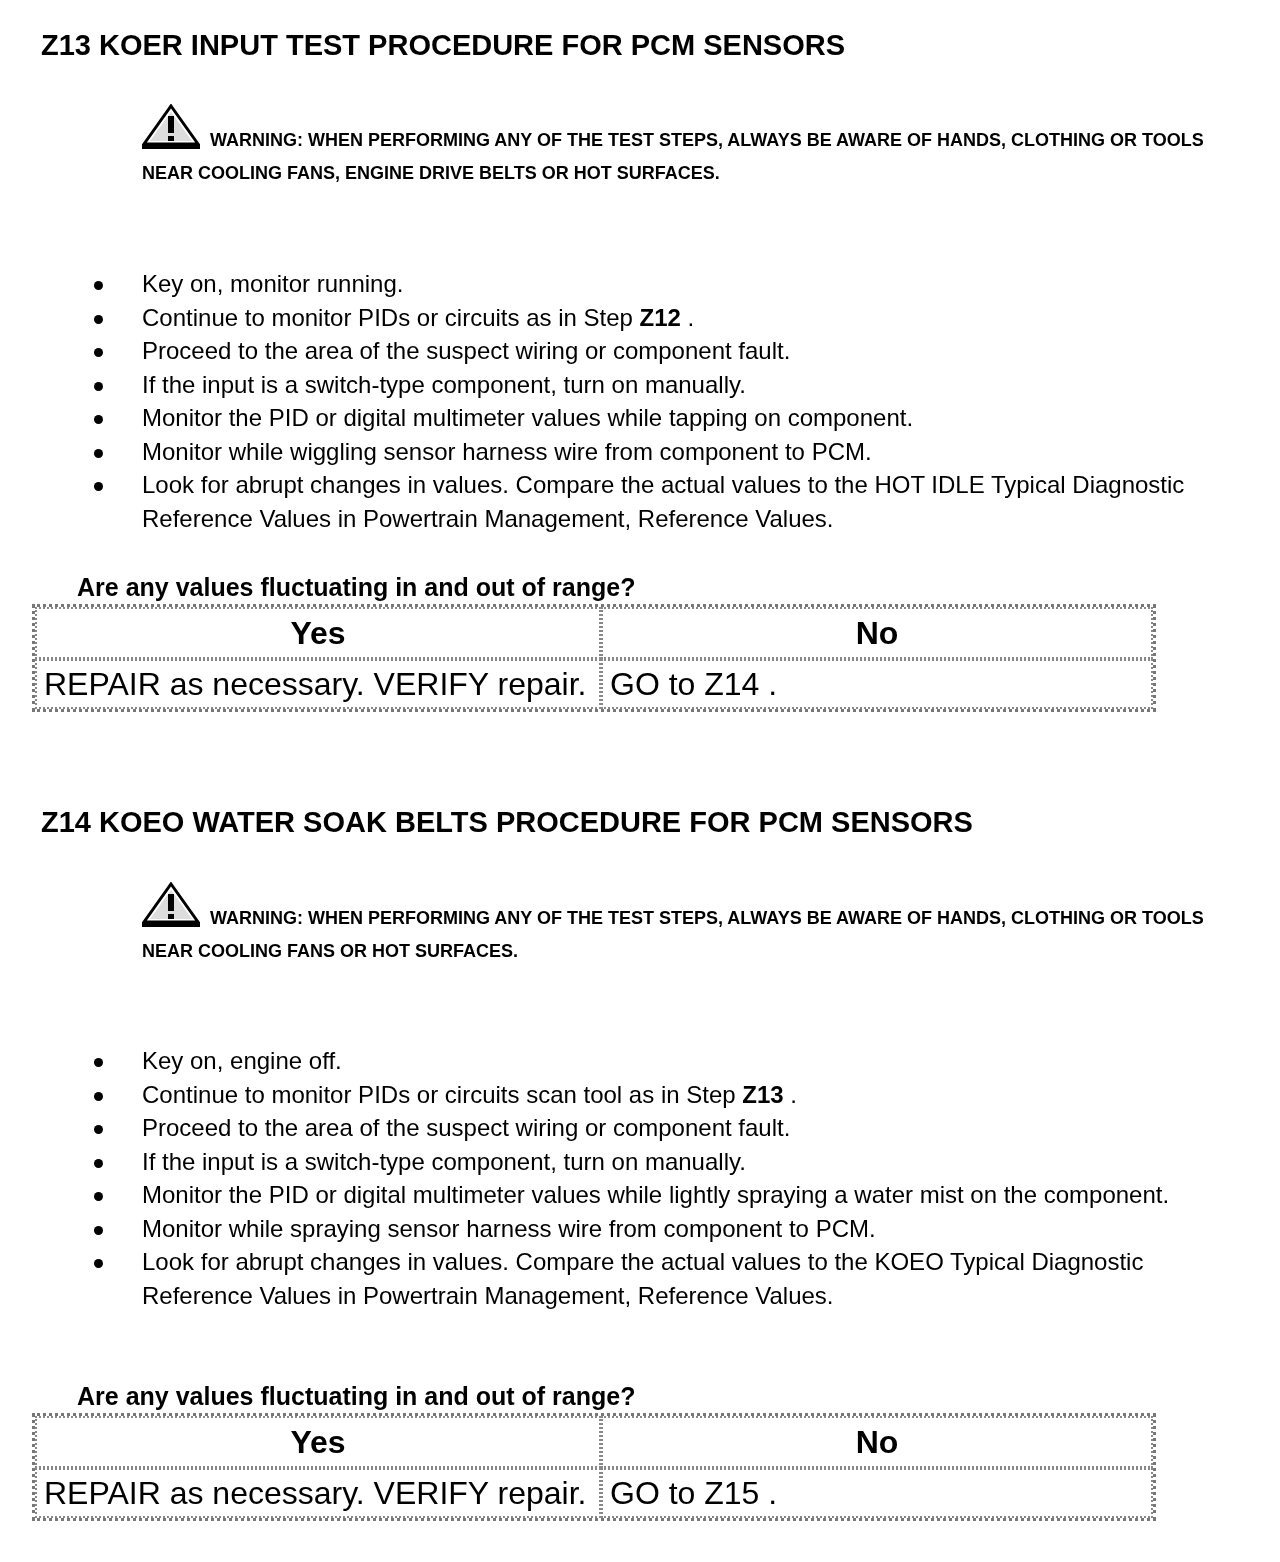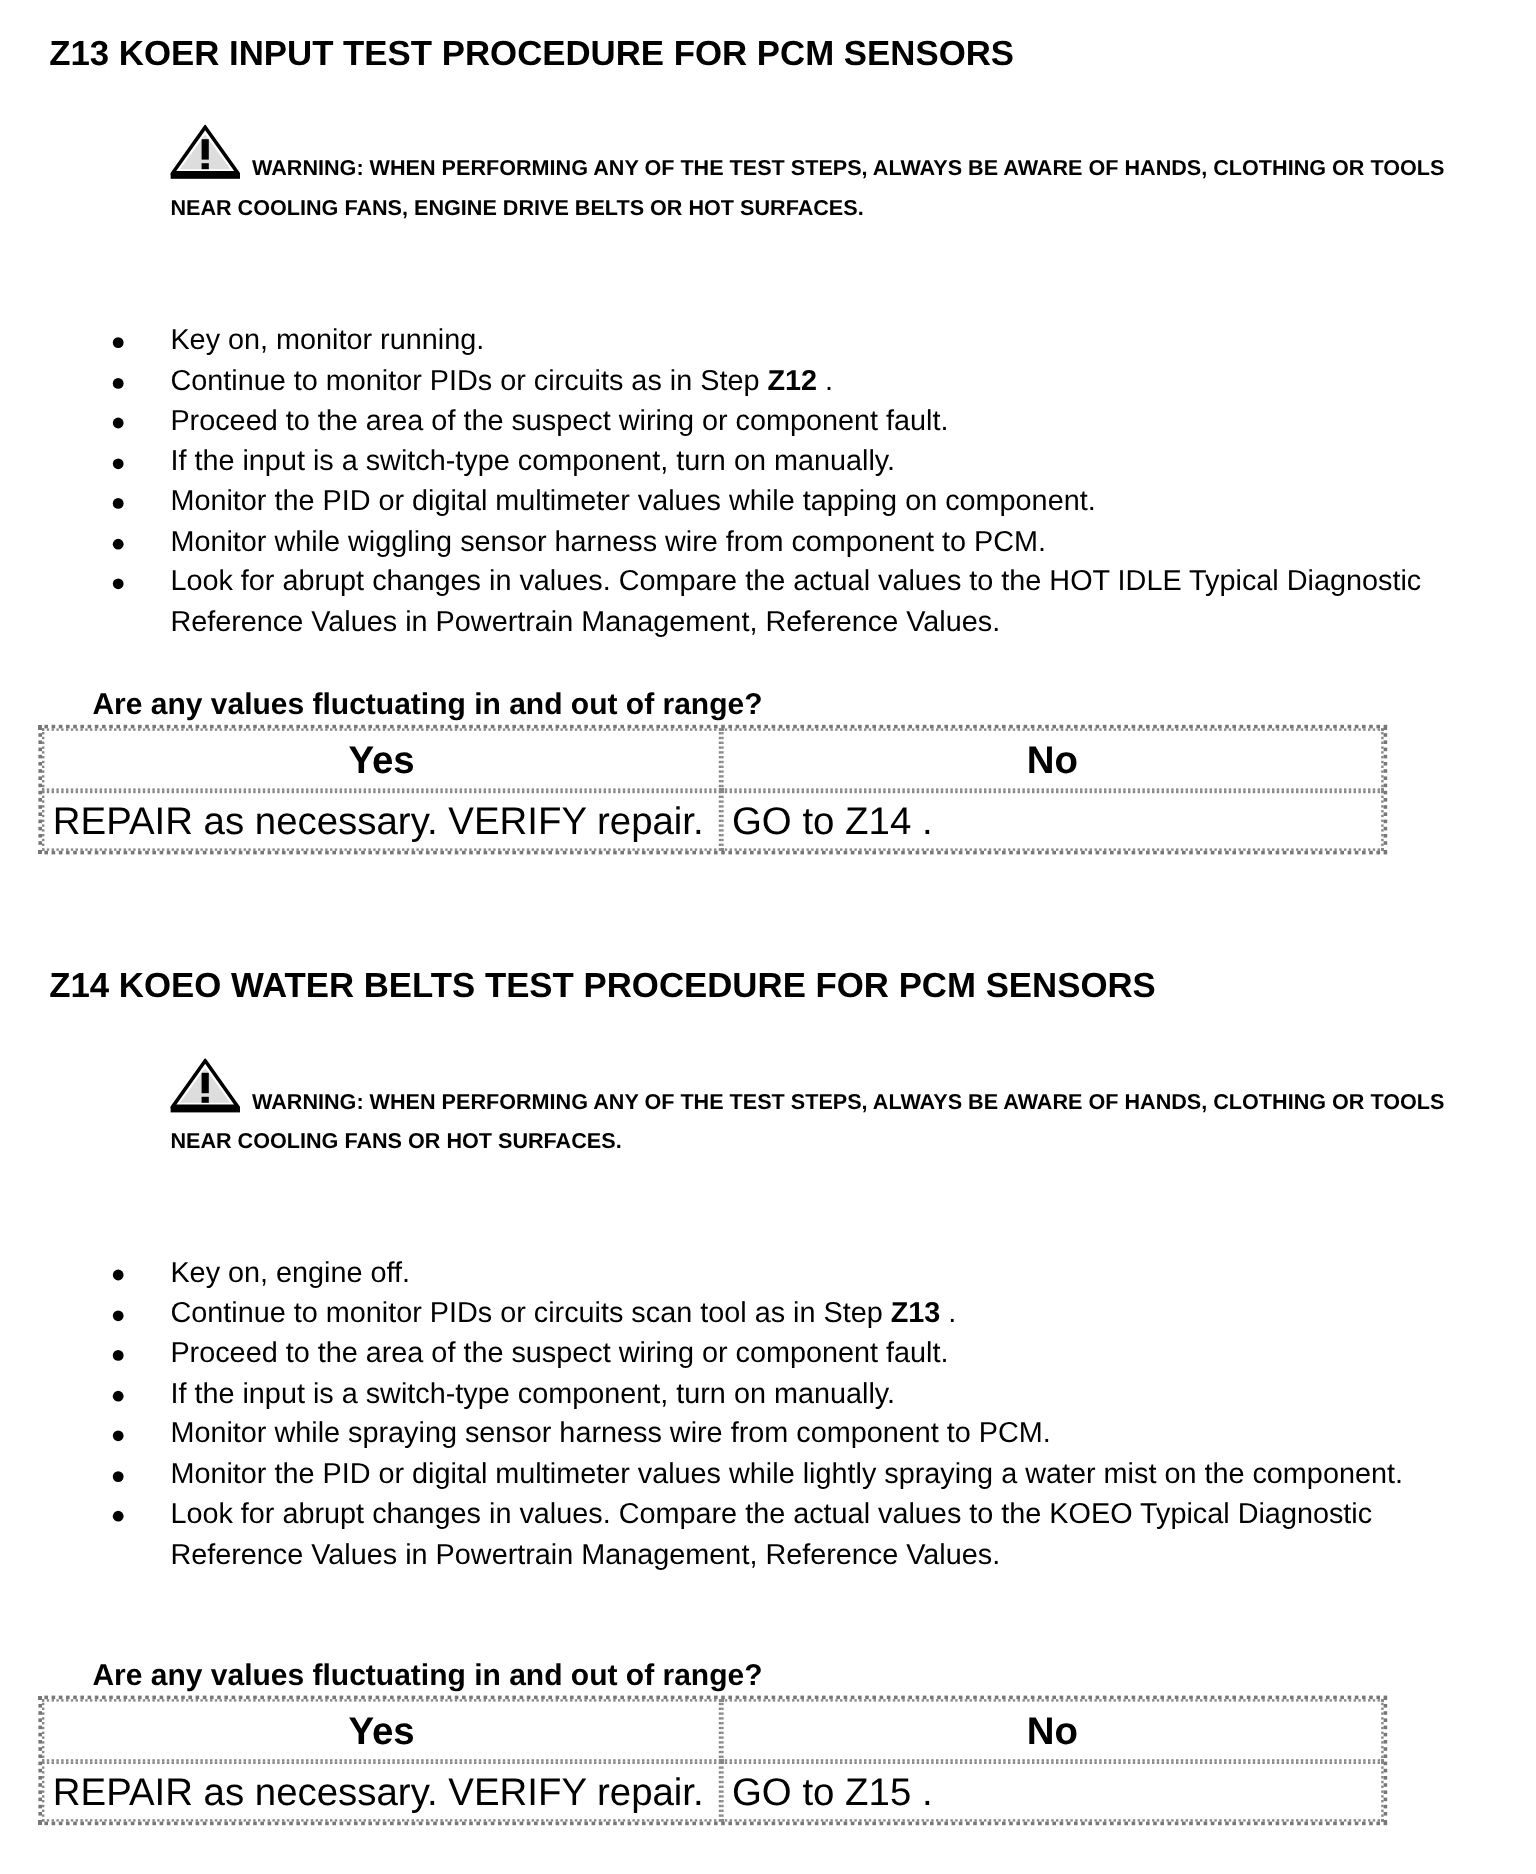--- a/index.html
+++ b/index.html
@@ -75,39 +75,39 @@
     </tr>
     <tr>
       <td class="c1">REPAIR as necessary. VERIFY repair.</td>
       <td>GO to Z14 .</td>
     </tr>
   </tbody>
     </table>
 </div>
 
 <div class="section" style="top:778px;">
-  <h1 class="heading" style="top:28px;">Z14 KOEO WATER BELTS TEST PROCEDURE FOR PCM SENSORS</h1>
+  <h1 class="heading" style="top:28px;">Z14 KOEO WATER SOAK BELTS PROCEDURE FOR PCM SENSORS</h1>
 
   <div class="warning" style="top:104px;">
     <svg class="warn-icon" viewBox="0 0 58 46">
       <polygon points="29,2 56,40 2,40" fill="#fff" stroke="#000" stroke-width="3"></polygon>
       <polygon points="29,8 50,37 8,37" fill="#ddd"></polygon>
       <rect x="26" y="12" width="6" height="17" fill="#000"></rect>
       <rect x="26" y="32" width="6" height="5" fill="#000"></rect>
       <rect x="0" y="41" width="58" height="4" fill="#000"></rect>
     </svg><span>WARNING: WHEN PERFORMING ANY OF THE TEST STEPS, ALWAYS BE AWARE OF HANDS, CLOTHING OR TOOLS NEAR COOLING FANS OR HOT SURFACES.</span>
   </div>
 
   <ul class="bullets" style="top:266px;">
     <li><span class="dot"></span><span>Key on, engine off.</span></li>
     <li><span class="dot"></span><span>Continue to monitor PIDs or circuits scan tool as in Step </span><b>Z13</b><span> .</span></li>
     <li><span class="dot"></span><span>Proceed to the area of the suspect wiring or component fault.</span></li>
     <li><span class="dot"></span><span>If the input is a switch-type component, turn on manually.</span></li>
+    <li><span class="dot"></span><span>Monitor the PID or digital multimeter values while lightly spraying a water mist on the component.</span></li>
     <li><span class="dot"></span><span>Monitor while spraying sensor harness wire from component to PCM.</span></li>
-    <li><span class="dot"></span><span>Monitor the PID or digital multimeter values while lightly spraying a water mist on the component.</span></li>
     <li><span class="dot"></span><span>Look for abrupt changes in values. Compare the actual values to the KOEO Typical Diagnostic Reference Values in Powertrain Management, Reference Values.</span></li>
   </ul>
 
   <div class="question" style="top:604px;">Are any values fluctuating in and out of range?</div>
 
   <table class="yn" style="top:635px;">
     <tbody>
         <tr>
       <th class="c1">Yes</th>
       <th>No</th>

